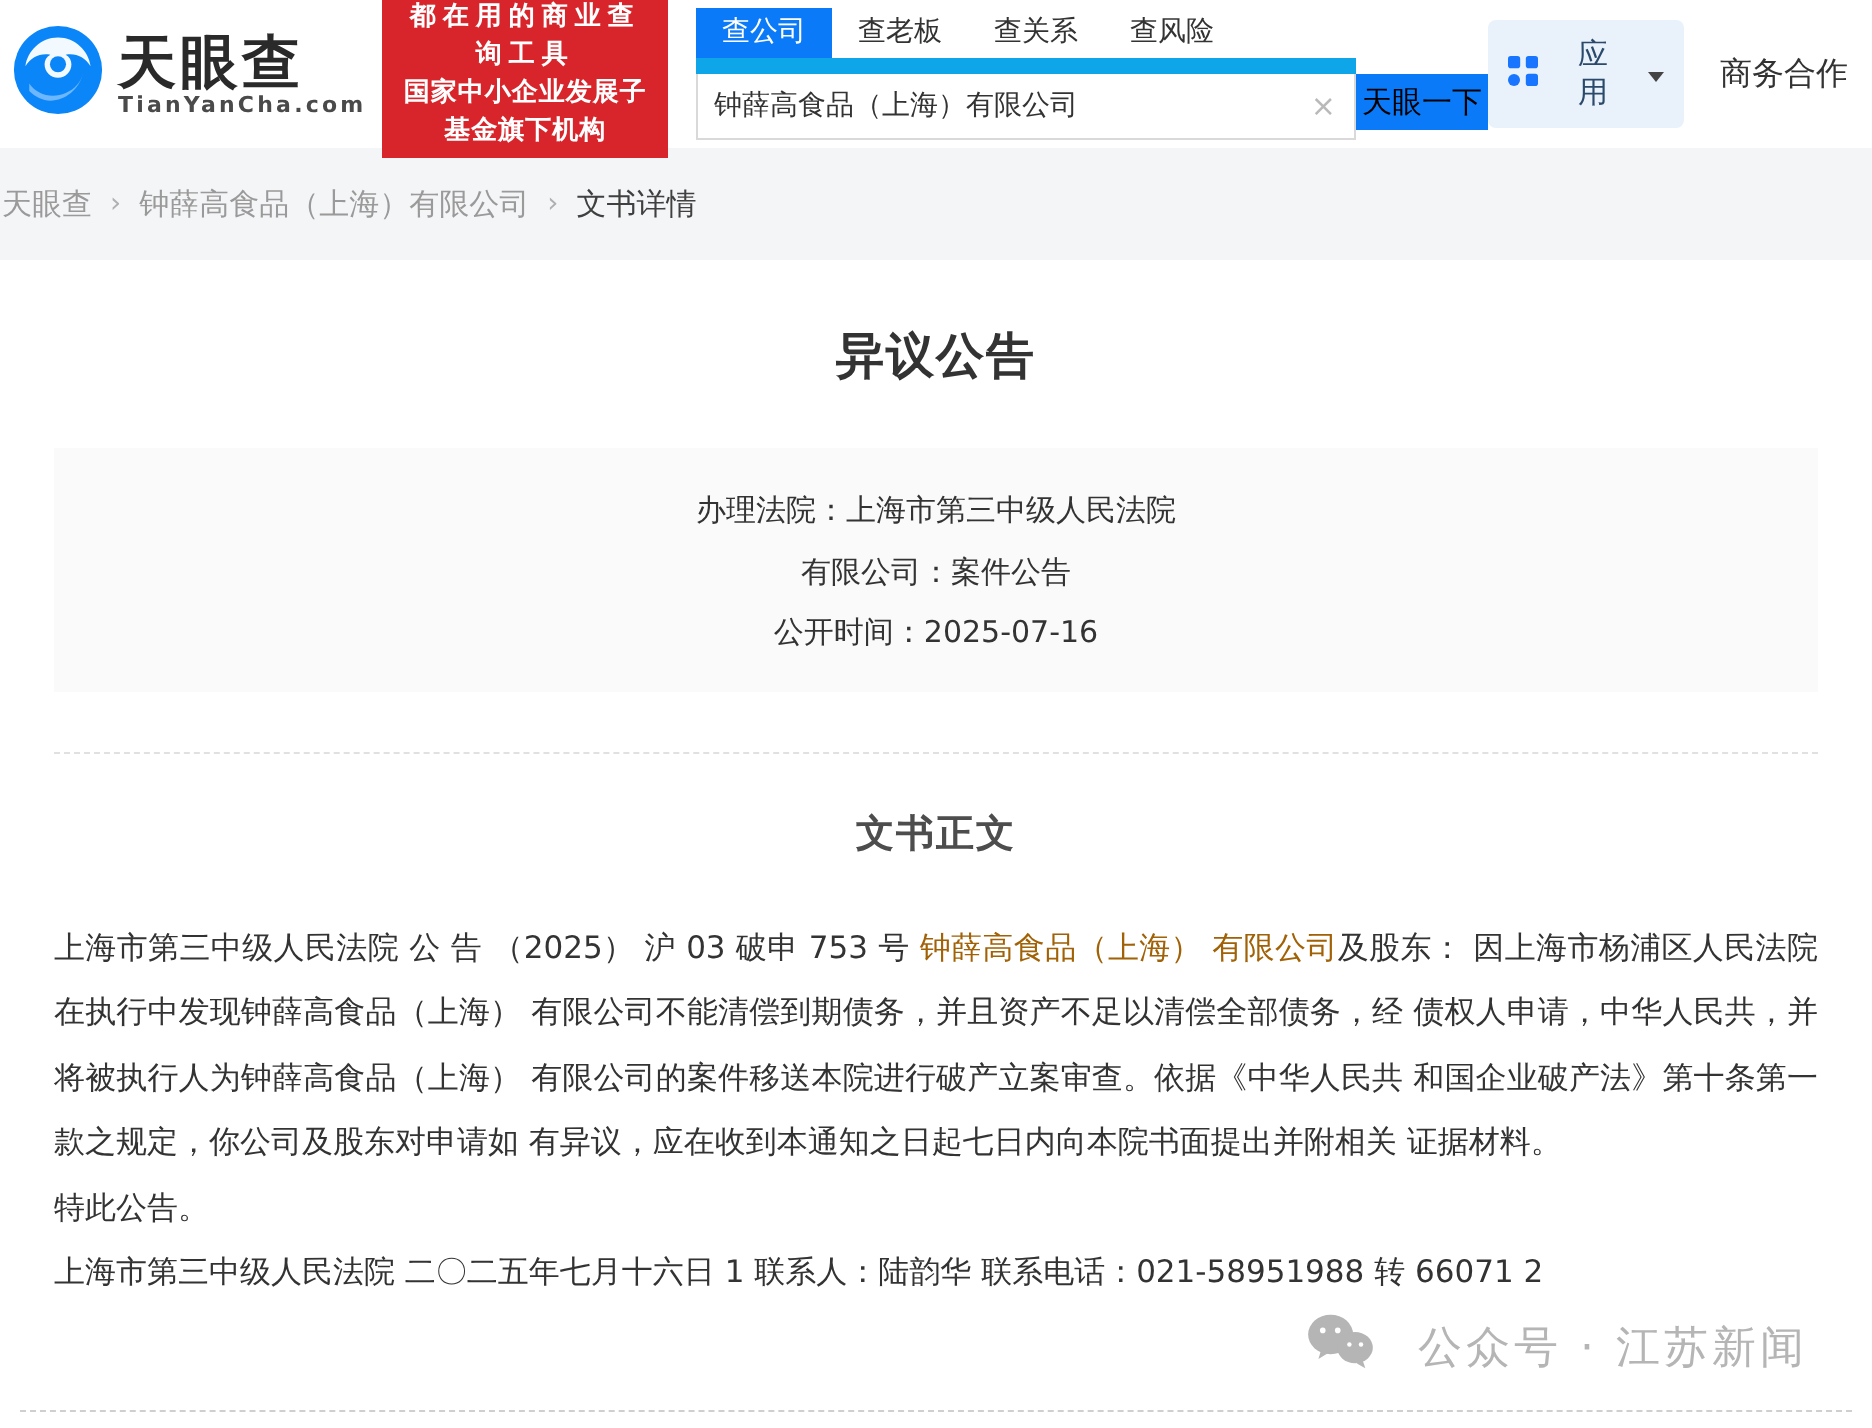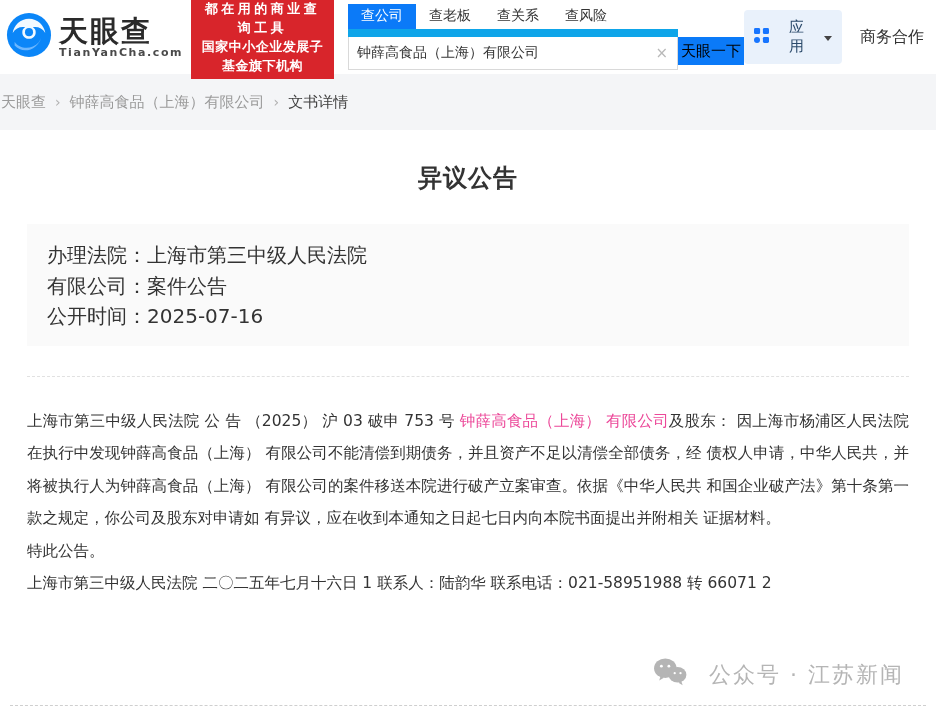--- a/index.html
+++ b/index.html
@@ -34,25 +34,25 @@
   .crumb-strip { background:#f4f5f7; height:56px; display:flex; align-items:center; padding-left:1px; }
   .crumb { font-size:15px; color:#9a9a9a; display:flex; align-items:center; gap:9px; }
   .crumb a { color:#9a9a9a; text-decoration:none; cursor:pointer; }
   .crumb .sep { color:#b0b0b0; font-size:14px; }
   .crumb .current { color:#404040; }
 
   
   .card { background:#fff; padding:0 27px; position:relative; height:584px; }
   .doc-title { padding-top:32px; text-align:center; font-size:24px; font-weight:600; color:#333; letter-spacing:1px; }
   .meta-box { margin-top:30px; background:#fafafa; padding:16px 20px 14px; }
-  .meta-row { font-size:20px; color:#333; line-height:30.5px; }
+  .meta-row { font-size:15px; color:#333; line-height:30.5px;text-align:center; }
   .dashed { border:none; border-top:1px dashed #e1e1e1; margin-top:30px; }
   .body-heading { margin-top:27px; text-align:center; font-size:19px; font-weight:700; color:#4d4d4d; letter-spacing:1px; }
   .doc-body { margin-top:28px; font-size:15.5px; color:#333; line-height:32.5px; text-align:justify; }
-  .doc-body a { color:#ec4899; text-decoration:none; cursor:pointer; }
+  .doc-body a { color:#a16207; text-decoration:none; cursor:pointer; }
   .doc-line { font-size:15.5px; color:#333; line-height:32.5px; }
 
   .watermark { position:absolute; right:32px; bottom:22px; display:flex; align-items:center; gap:22px; color:#b5b5b5; font-size:22px; letter-spacing:2px; }
   .bottom-dashed { position:absolute; left:10px; right:10px; bottom:8px; border-top:1px dashed #cfcfcf; }
 </style>
 </head>
 <body>
 
 <div class="page">
 
@@ -131,20 +131,21 @@
       <div class="meta-row">
         <span>有限公司：</span><span>案件公告</span>
       </div>
       <div class="meta-row">
         <span>公开时间：</span><span>2025-07-16</span>
       </div>
     </div>
 
     <hr class="dashed">
 
+    <h2 class="body-heading">文书正文</h2>
 
     <p class="doc-body"><span>上海市第三中级人民法院 公 告 （2025） 沪 03 破申 753 号 </span><a>钟薛高食品（上海） 有限公司</a><span>及股东： 因上海市杨浦区人民法院在执行中发现钟薛高食品（上海） 有限公司不能清偿到期债务，并且资产不足以清偿全部债务，经 债权人申请，中华人民共，并将被执行人为钟薛高食品（上海） 有限公司的案件移送本院进行破产立案审查。依据《中华人民共 和国企业破产法》第十条第一款之规定，你公司及股东对申请如 有异议，应在收到本通知之日起七日内向本院书面提出并附相关 证据材料。</span></p>
 
     <p class="doc-line">特此公告。</p>
 
     <p class="doc-line">上海市第三中级人民法院 二〇二五年七月十六日 1 联系人：陆韵华 联系电话：021-58951988 转 66071 2</p>
 
     <div class="watermark">
       <span>
         <svg width="34" height="30" viewBox="0 0 36 32">

